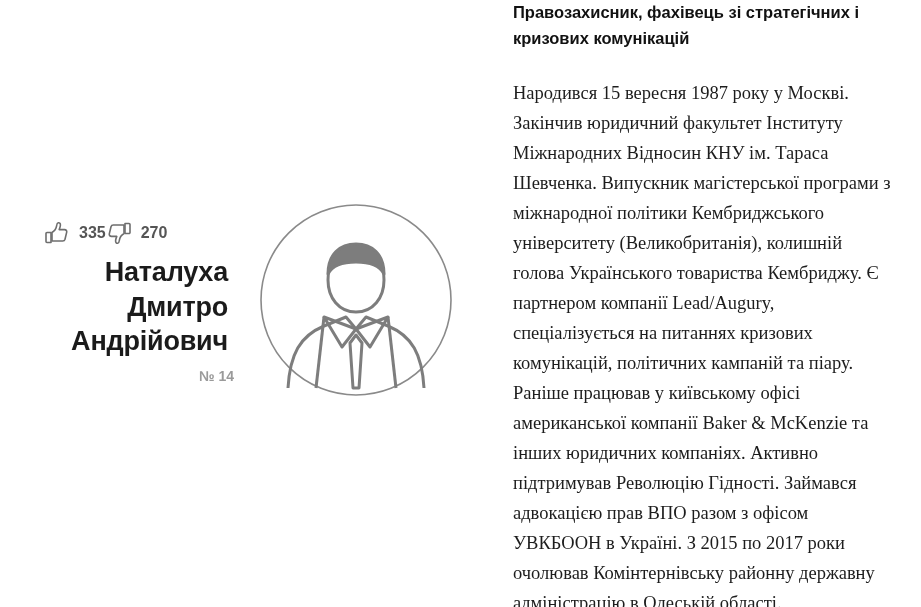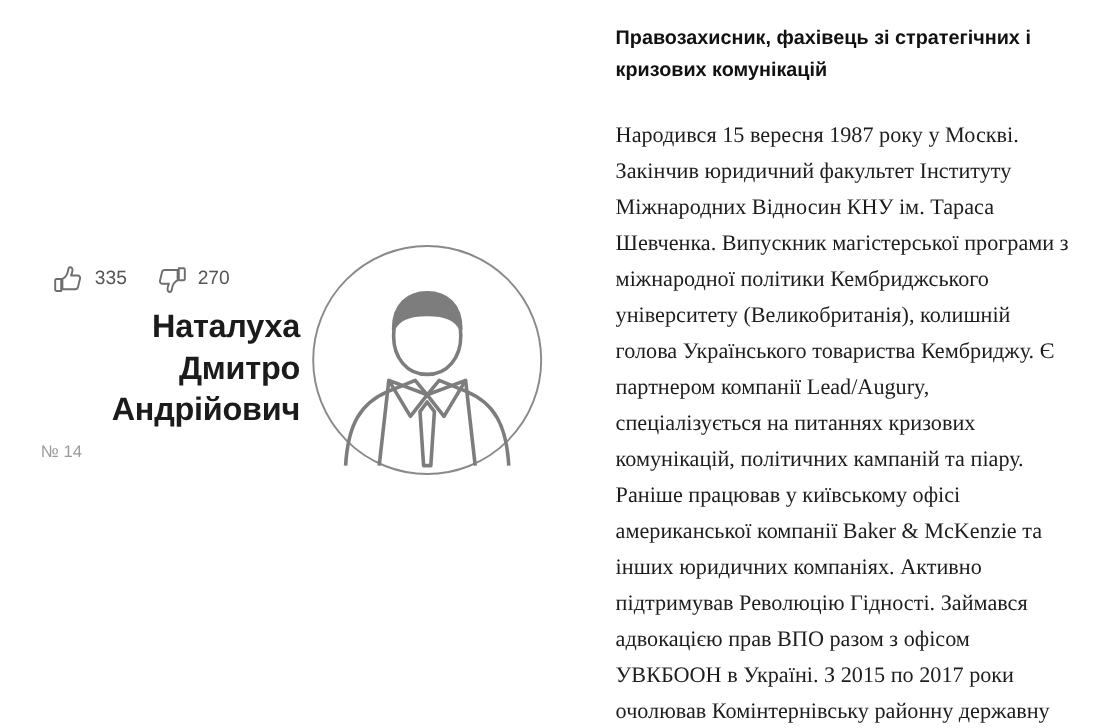--- a/index.html
+++ b/index.html
@@ -27,72 +27,74 @@
     position: relative;
     flex: 0 0 500px;
   }
 
   .votes {
     position: absolute;
     left: 44px;
     top: 220px;
     display: flex;
     align-items: flex-start;
-    gap: 24px;
+    font-weight: bold;
   }
   .vote {
     display: flex;
     align-items: center;
     gap: 9px;
   }
   .vote-count {
     font-size: 16px;
     color: #555555;
     font-family: "Liberation Sans", sans-serif;
   }
   .thumb svg {
     display: block;
   }
 
   .person-name {
     position: absolute;
-    left: 50px;
+    left: 28px;
     top: 255px;
     width: 200px;
     text-align: right;
     font-size: 27px;
     font-weight: bold;
     line-height: 1.28;
     color: #1b1b1b;
     letter-spacing: -0.2px;
   }
   .person-number {
     position: absolute;
     left: 34px;
     top: 368px;
     width: 200px;
+    text-align: right;
     font-size: 14px;
     color: #9a9a9a;
+    font-weight: bold;
   }
 
   .avatar-wrap {
     position: absolute;
     left: 258px;
     top: 202px;
     width: 196px;
     height: 196px;
   }
   .avatar-wrap svg {
     display: block;
   }
 
   
   .right-col {
     flex: 1 1 auto;
-    padding: 20px 30px 0 13px;
+    padding: 0 30px 0 13px;
     box-sizing: border-box;
   }
   .bio-title {
     font-size: 16.5px;
     font-weight: bold;
     line-height: 1.55;
     color: #111111;
     margin: 0 0 28px 0;
     max-width: 380px;
   }

